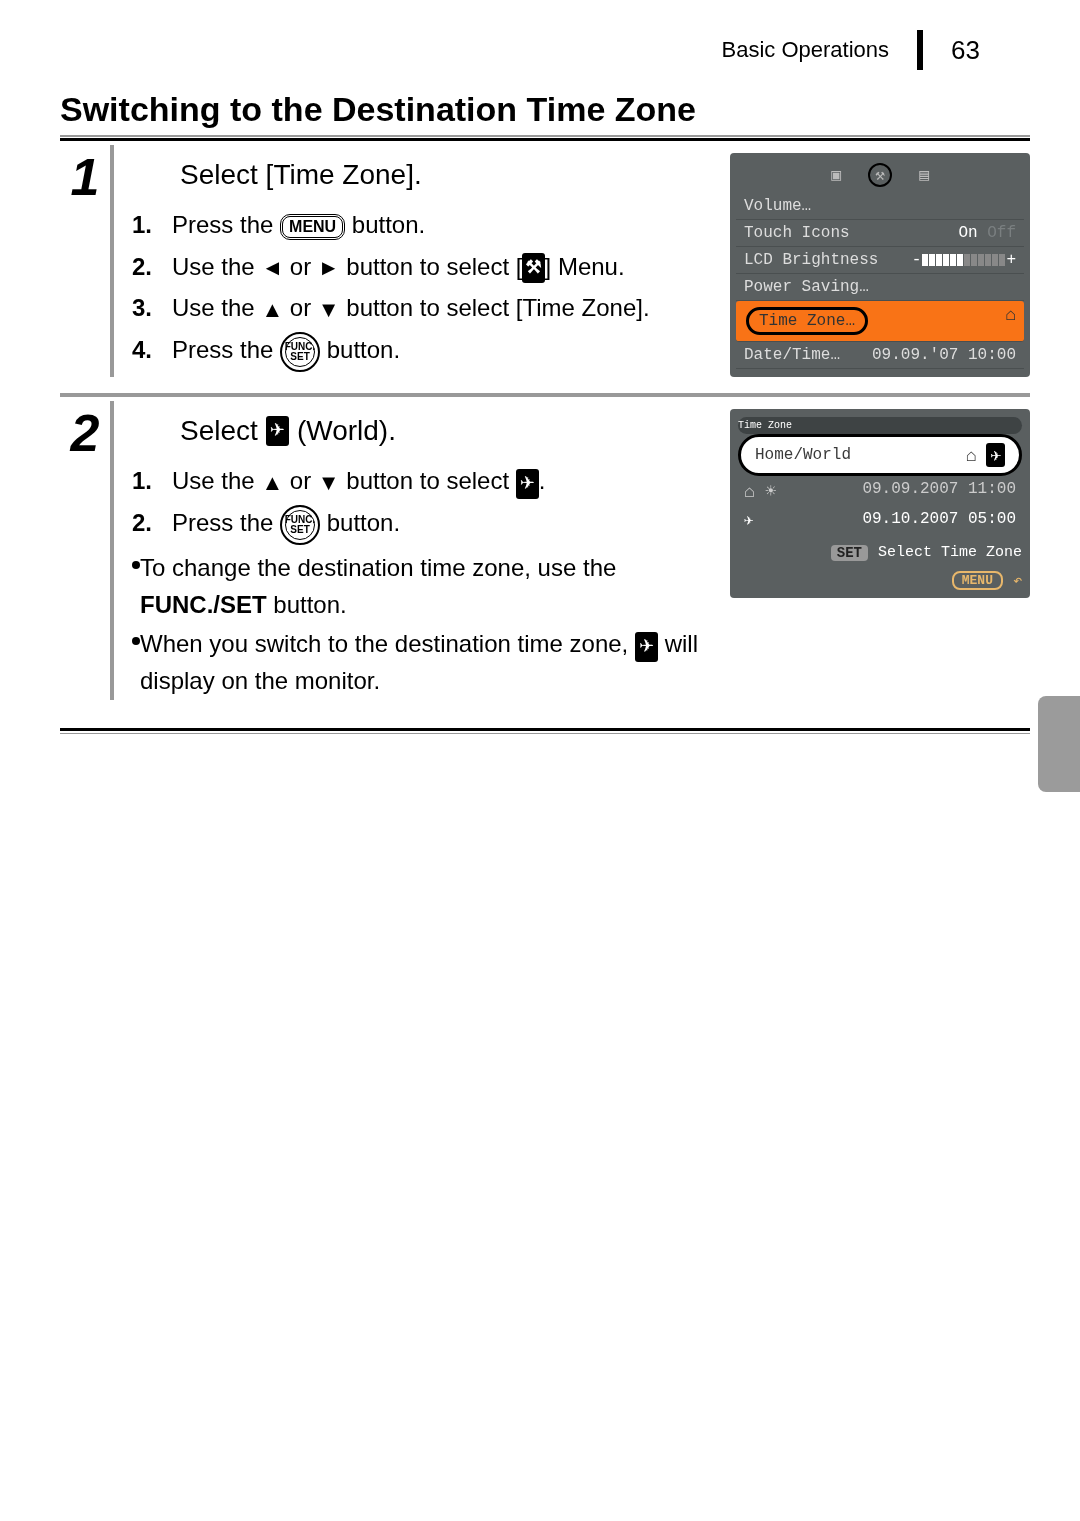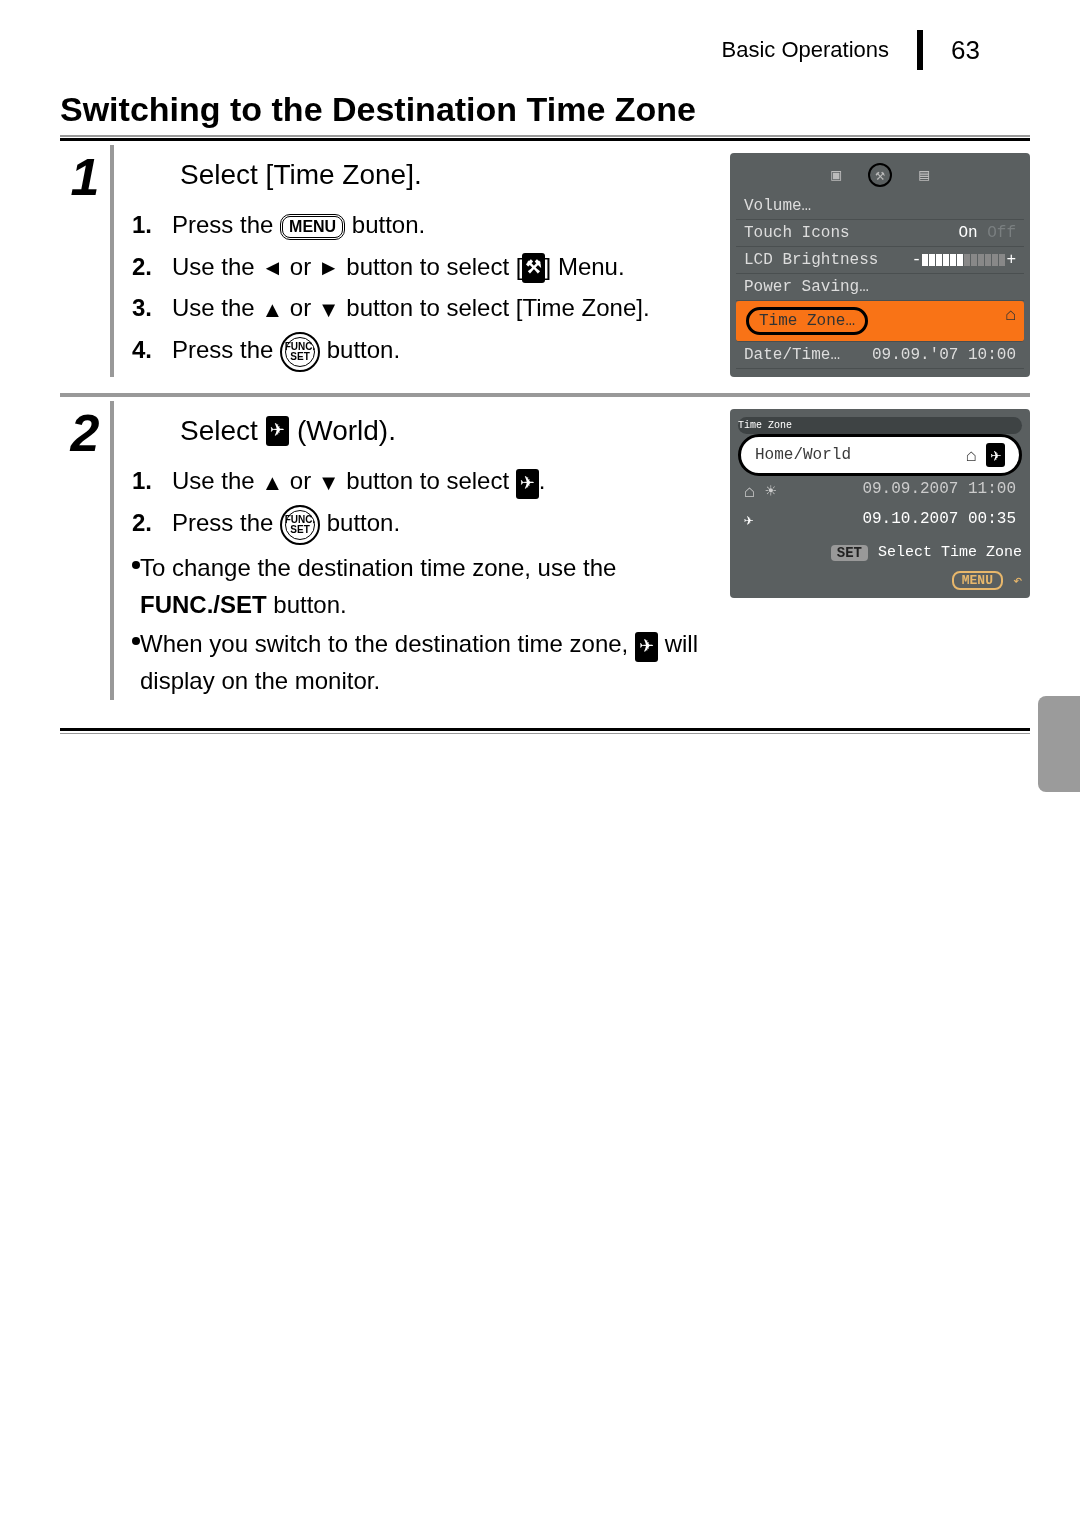--- a/index.html
+++ b/index.html
@@ -326,21 +326,21 @@
           <div class="hw-pill">
             <span>Home/World</span>
             <span><span class="small-home">⌂</span>&nbsp;<span class="plane-box-icon">✈</span></span>
           </div>
           <div class="lcd2-row">
             <span class="small-home">⌂ ☀</span>
             <span>09.09.2007 11:00</span>
           </div>
           <div class="lcd2-row" style="color:#fff">
             <span>✈</span>
-            <span>09.10.2007 00:35</span>
+            <span>09.10.2007 05:00</span>
           </div>
           <div class="lcd2-foot">
             <span class="set-badge">SET</span>
             <span>Select Time Zone</span>
           </div>
           <div class="lcd2-foot">
             <span class="menu-badge">MENU</span>
             <span style="color:#e8b76b">↶</span>
           </div>
         </div>

